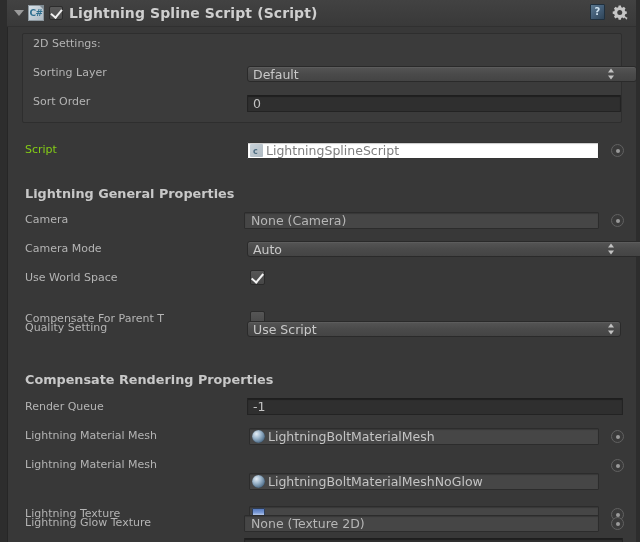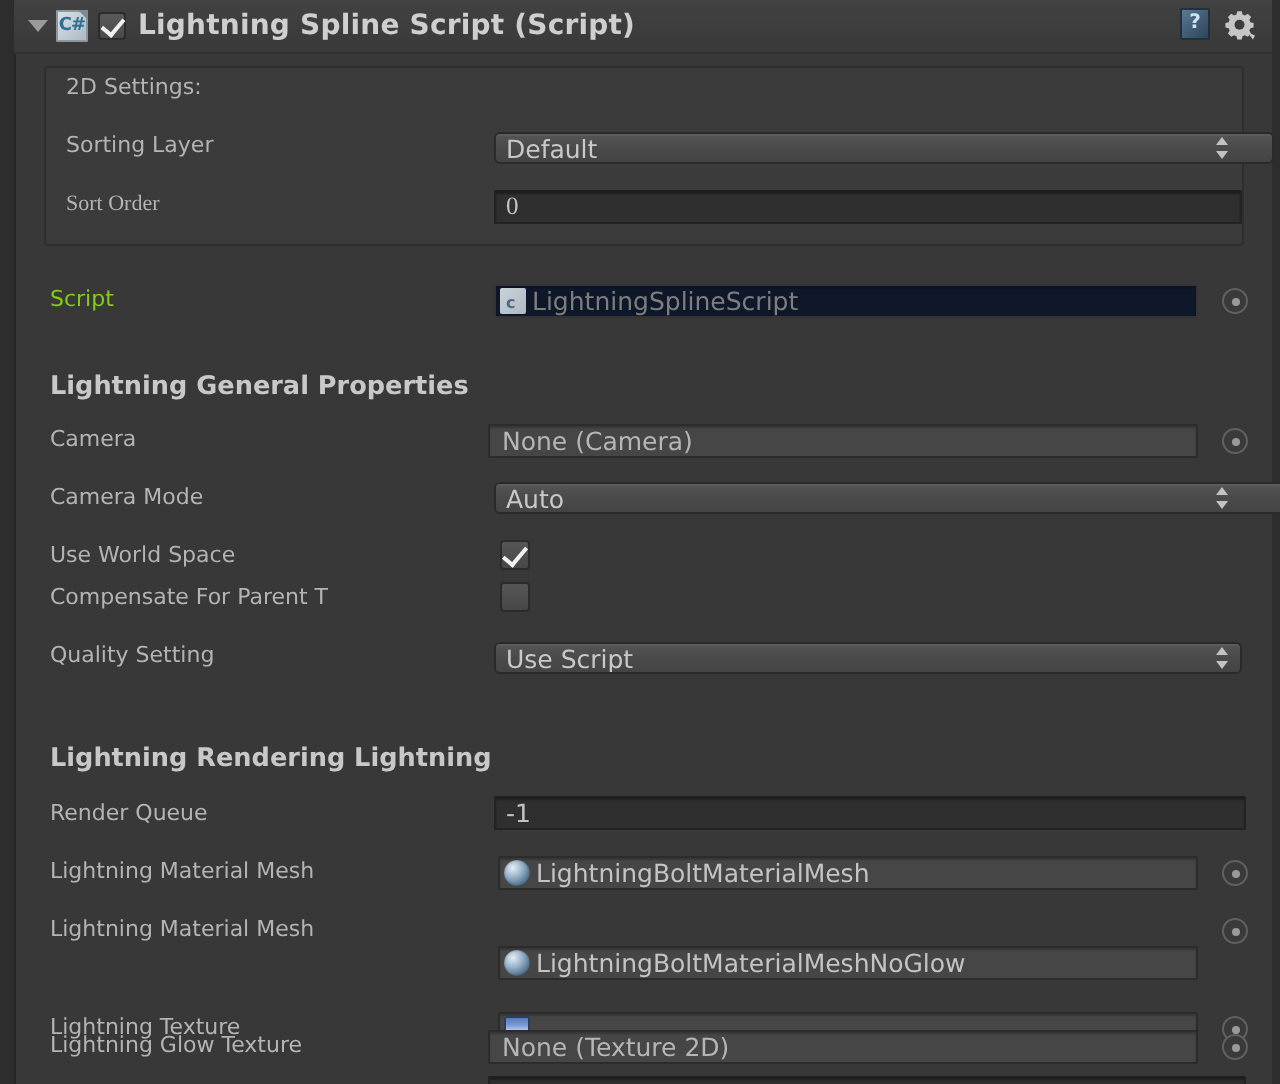--- a/index.html
+++ b/index.html
@@ -215,21 +215,21 @@
   .obj-field {
     background: #464646;
     border: 1px solid #2c2c2c;
     border-radius: 1px;
     display: flex;
     align-items: center;
     padding-left: 2px;
     box-shadow: inset 0 1px 1px rgba(0,0,0,.22);
   }
   .obj-field.disabled {
-    background: #0f172a;
+    background: #ffffff;
     color: #7e7e7e;
     border-color: #343434;
   }
   .obj-field.empty { color: #b6b6b6; padding-left: 6px; }
 
   .obj-txt { margin-left: 3px; overflow: hidden; white-space: nowrap; }
 
   .mini-icon { width: 13px; height: 13px; flex: 0 0 auto; border-radius: 1px; }
   .mini-icon.script {
     background: linear-gradient(135deg,#c9d3da 0%,#aeb9c1 100%);
@@ -324,21 +324,21 @@
   <div class="row" style="top:33px;">
     <div class="lbl indent">2D Settings:</div>
   </div>
 
   <div class="row" style="top:62px;">
     <div class="lbl indent">Sorting Layer</div>
     <div class="field popup-field" style="left:240px; width:390px; top:4px;">Default</div>
     <div class="popup-arrows" style="left:601px; top:12px;"></div>
   </div>
 
-  <div class="row" style="top:91px;font-family:Liberation Serif, serif;">
+  <div class="row" style="top:91px;">
     <div class="lbl indent">Sort Order</div>
     <div class="field text-field" style="left:240px; width:374px; top:4px; height:17px;">0</div>
   </div>
 
   <div class="row" style="top:139px;">
     <div class="lbl dim">Script</div>
     <div class="field obj-field disabled" style="left:240px; width:352px; top:3px; height:17px;">
       <span class="mini-icon script"></span>
       <span class="obj-txt">LightningSplineScript</span>
     </div>
@@ -359,33 +359,33 @@
     <div class="lbl">Camera Mode</div>
     <div class="field popup-field" style="left:240px; width:432px; top:3px;">Auto</div>
     <div class="popup-arrows" style="left:601px; top:11px;"></div>
   </div>
 
   <div class="row" style="top:267px;">
     <div class="lbl">Use World Space</div>
     <div class="chk on" style="left:243px;"></div>
   </div>
 
-  <div class="row" style="top:288px;">
+  <div class="row" style="top:308px;">
     <div class="lbl clip">Compensate For Parent T</div>
     <div class="chk" style="left:243px;"></div>
   </div>
 
   <div class="row" style="top:317px;">
     <div class="lbl">Quality Setting</div>
     <div class="field popup-field" style="left:240px; width:374px; top:4px;">Use Script</div>
     <div class="popup-arrows" style="left:601px; top:12px;"></div>
   </div>
 
   <div class="row" style="top:369px;">
-    <div class="lbl bold">Lightning Rendering Lightning</div>
+    <div class="lbl bold">Compensate Rendering Properties</div>
   </div>
 
   <div class="row" style="top:396px;">
     <div class="lbl">Render Queue</div>
     <div class="field text-field" style="left:240px; width:376px; top:2px; height:17px;">-1</div>
   </div>
 
   <div class="row" style="top:425px;">
     <div class="lbl">Lightning Material Mesh</div>
     <div class="field obj-field" style="left:242px; width:350px; top:3px; height:17px;">

